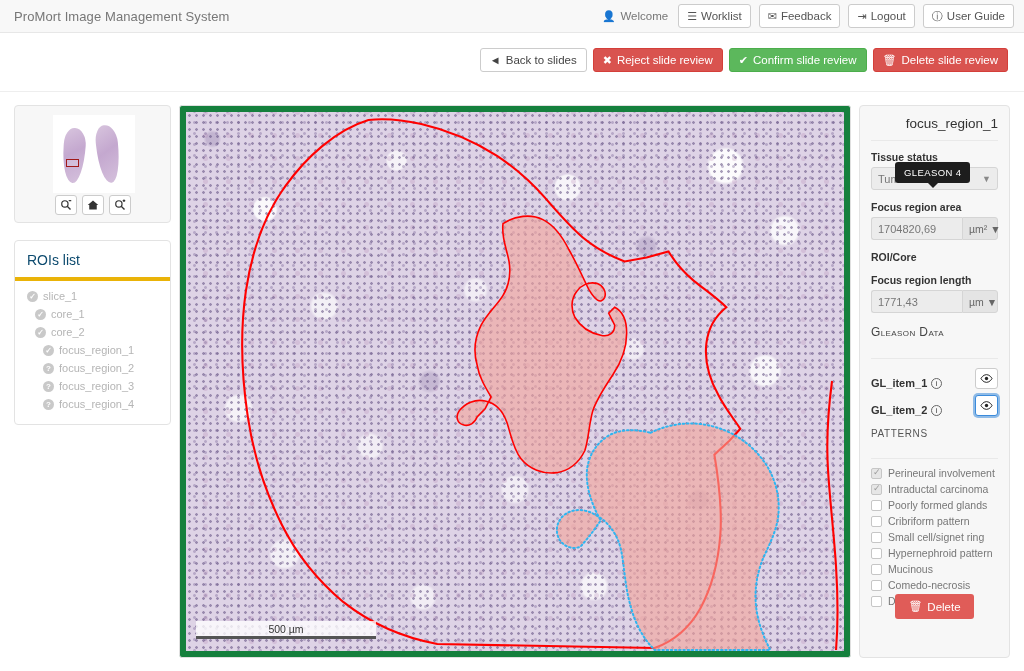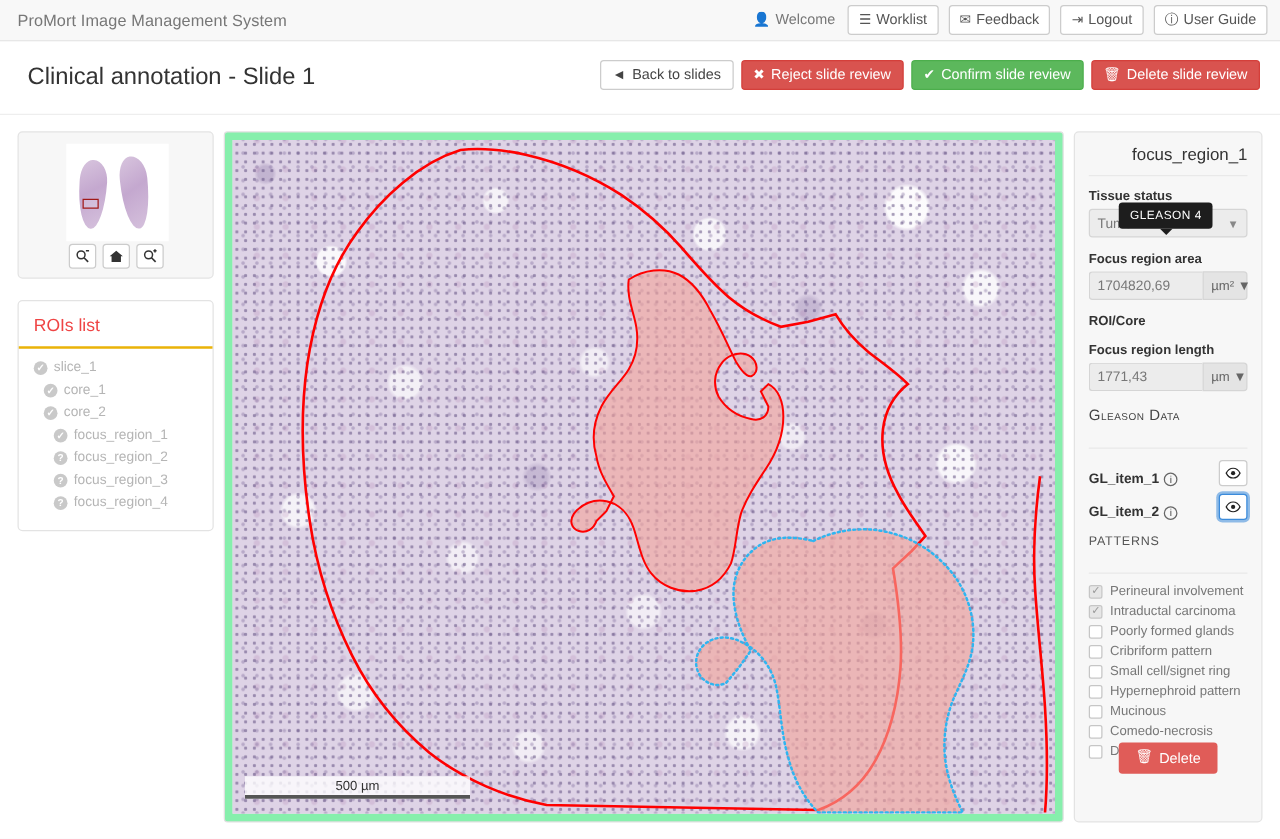--- a/index.html
+++ b/index.html
@@ -112,23 +112,23 @@
   }
 
   .rois-panel {
     position: absolute; left: 14px; top: 240px;
     width: 157px; height: 185px;
     background: #ffffff;
     border: 1px solid #e3e3e3;
     border-radius: 4px;
   }
   .rois-title {
-    font-size: 14px; color: #ef4444;
+    font-size: 14px; color: #0c4a6e;
     padding: 11px 0 9px 12px;
-    border-bottom: 2px solid #eab308;
+    border-bottom: 4px solid #eab308;
     margin: 0 0 6px 0;
   }
   .roi-item {
     display: flex; align-items: center; gap: 5px;
     font-size: 11px; color: #b5b5b5;
     padding: 3px 0;
     cursor: pointer;
   }
   .roi-item.lvl0 { padding-left: 12px; }
   .roi-item.lvl1 { padding-left: 20px; }
@@ -137,21 +137,21 @@
     width: 11px; height: 11px; border-radius: 50%;
     background: #c9c9c9; color: #ffffff;
     font-size: 8px; line-height: 11px; text-align: center;
     flex: 0 0 auto; font-weight: bold;
   }
 
   
   .viewer-wrap {
     position: absolute; left: 179px; top: 105px;
     width: 672px; height: 553px;
-    background: #86efac;
+    background: #15803d;
     border: 1px solid #e0e0e0;
     border-radius: 3px;
     padding: 6px;
   }
   .viewer {
     position: relative; width: 100%; height: 100%;
     overflow: hidden; background: #e9e2ee;
   }
   .tissue-bg {
     position: absolute; inset: 0;
@@ -333,21 +333,20 @@
       <span>Logout</span>
     </div>
     <div class="nav-btn">
       <span class="ico">ⓘ</span>
       <span>User Guide</span>
     </div>
   </div>
 </div>
 
 <div class="title-row">
-  <div class="page-title">Clinical annotation - Slide 1</div>
   <div class="title-actions">
     <div class="btn btn-default">
       <span class="ico">◄</span>
       <span>Back to slides</span>
     </div>
     <div class="btn btn-danger">
       <span class="ico">✖</span>
       <span>Reject slide review</span>
     </div>
     <div class="btn btn-success">

